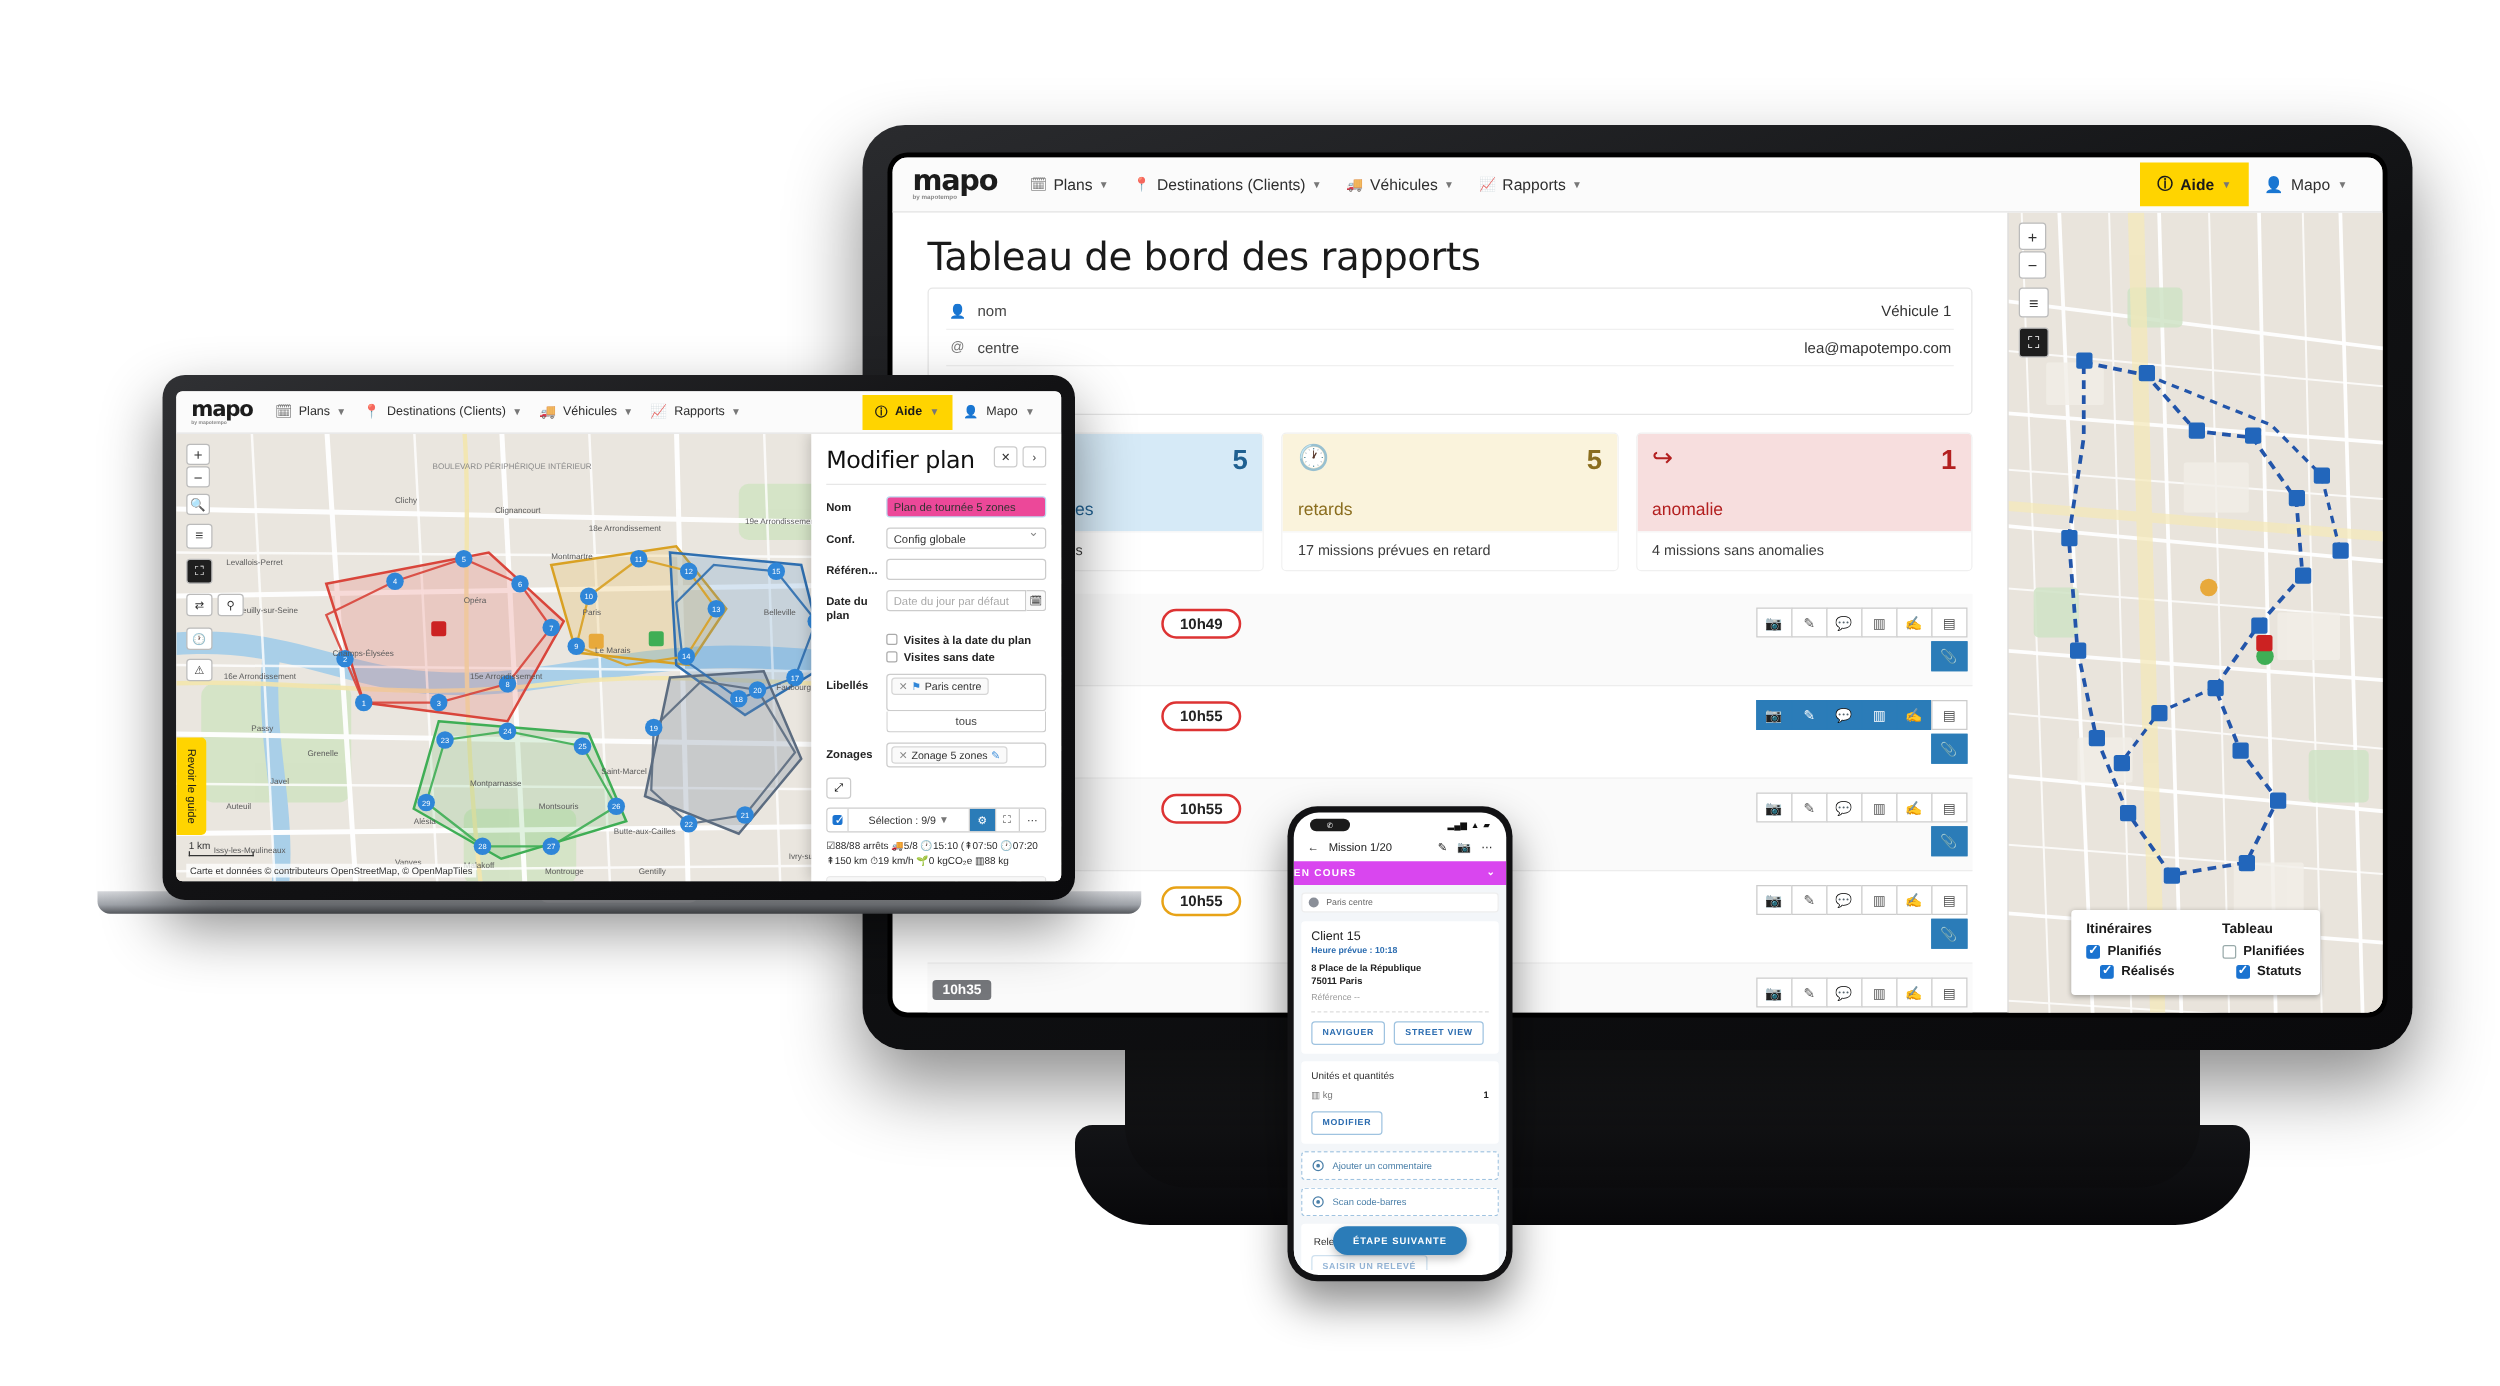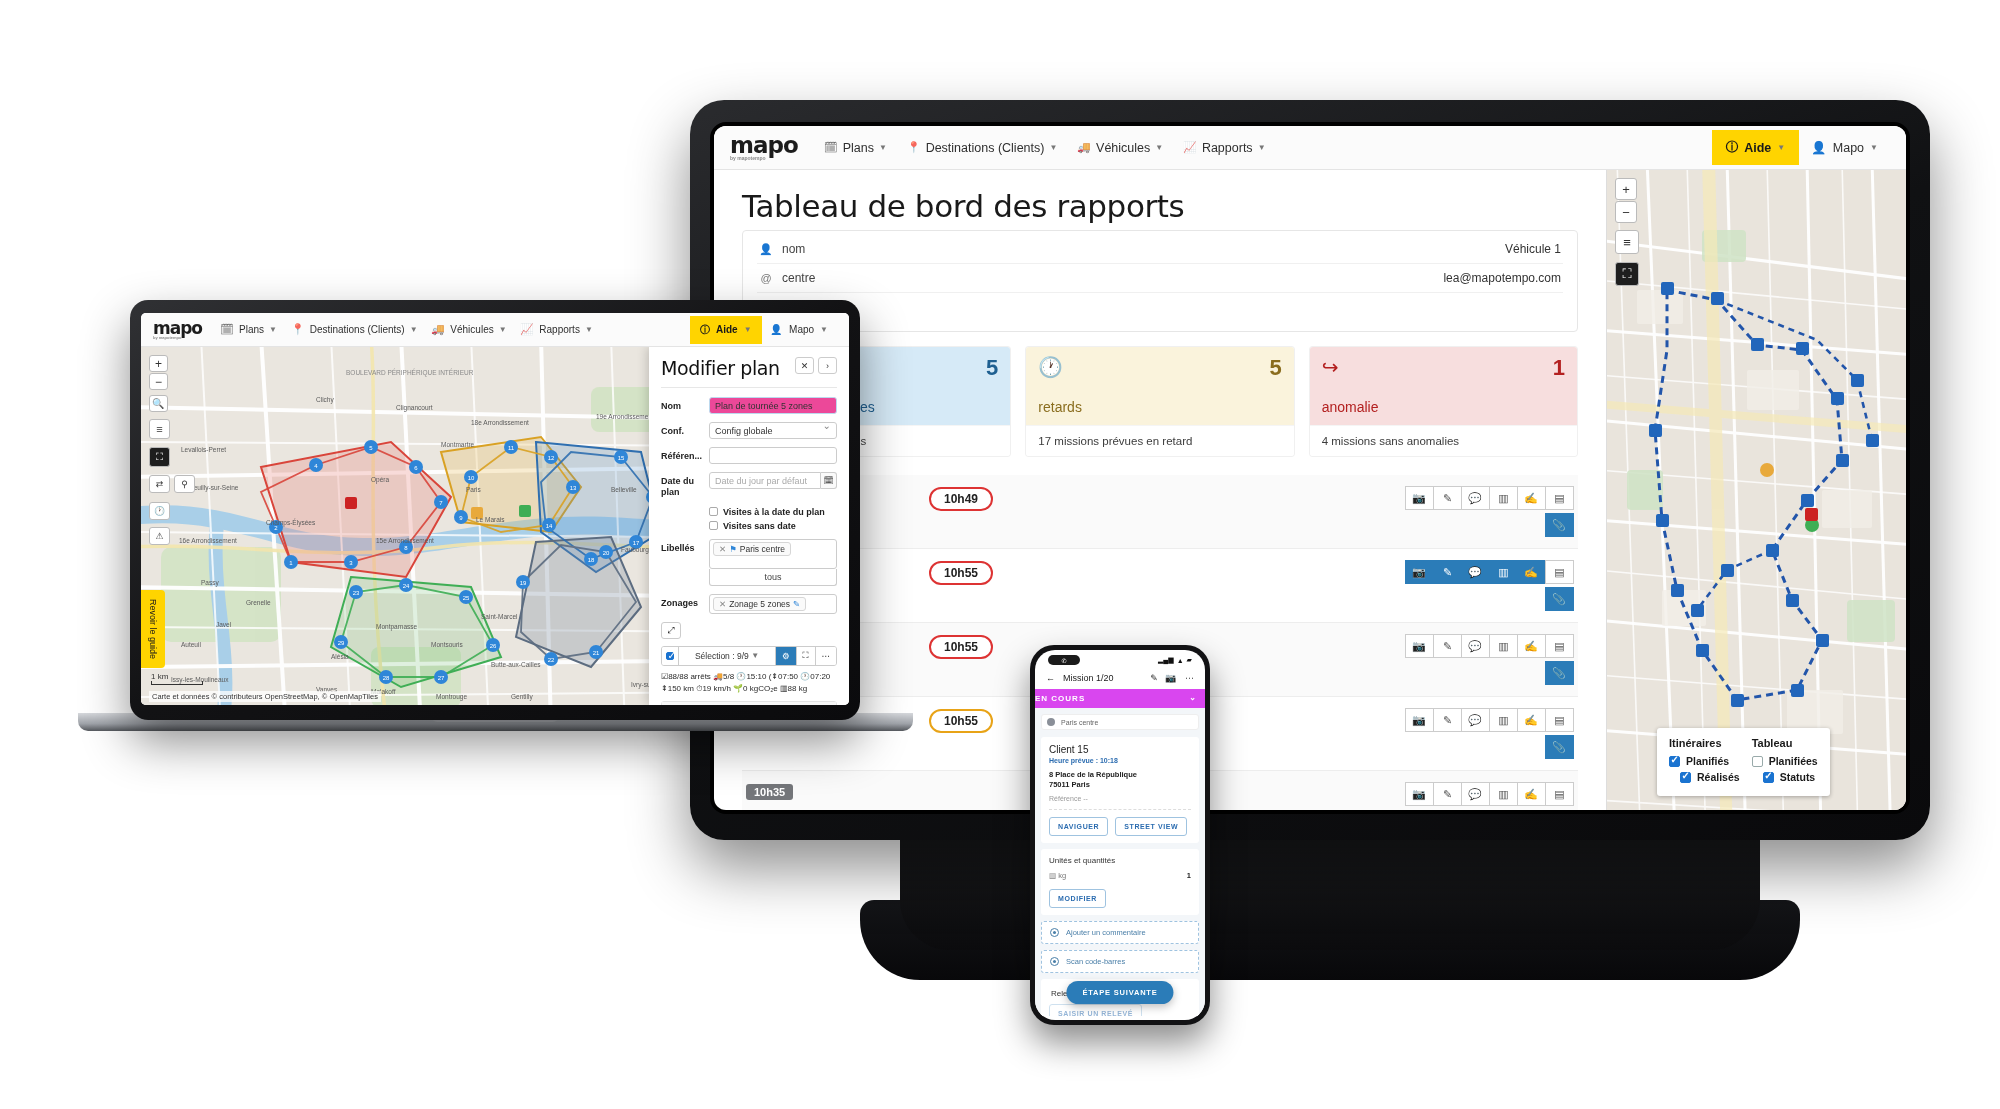--- a/index.html
+++ b/index.html
@@ -134,21 +134,21 @@
   }
   .ibtn.active { background:#2b7cb8; border-color:#2b7cb8; color:#fff; }
   .iconbar2 { display:flex; }
 
   
   .mapctl { position:absolute; background:#fff; border:1px solid #bbb; border-radius:3px;
             width:22px; height:22px; display:flex; align-items:center; justify-content:center;
             font-size:13px; color:#333; cursor:pointer;}
   .map-legend {
     position:absolute; left:50px; bottom:14px; background:#fff; border-radius:3px;
-    padding:9px 12px; display:flex; gap:12px; font-size:10.5px; box-shadow:0 1px 4px rgba(0,0,0,.3);
+    padding:9px 12px; display:flex; gap:38px; font-size:10.5px; box-shadow:0 1px 4px rgba(0,0,0,.3);
   }
   .legend-col h5 { font-size:11px; margin-bottom:6px; color:#1a1a1a; }
   .legend-item { display:flex; align-items:center; gap:6px; margin-bottom:4px; font-weight:700; color:#1a1a1a;}
   .legend-item.ind { margin-left:11px; }
   .cbx { width:11px; height:11px; border:1px solid #9aa; border-radius:2px; background:#fff; display:inline-block;}
   .cbx.on { background:#1a73d0; border-color:#1a73d0; position:relative; }
   .cbx.on:after { content:"✓"; position:absolute; left:0.5px; top:-2.5px; color:#fff; font-size:10px; }
 
   
   #laptop {

